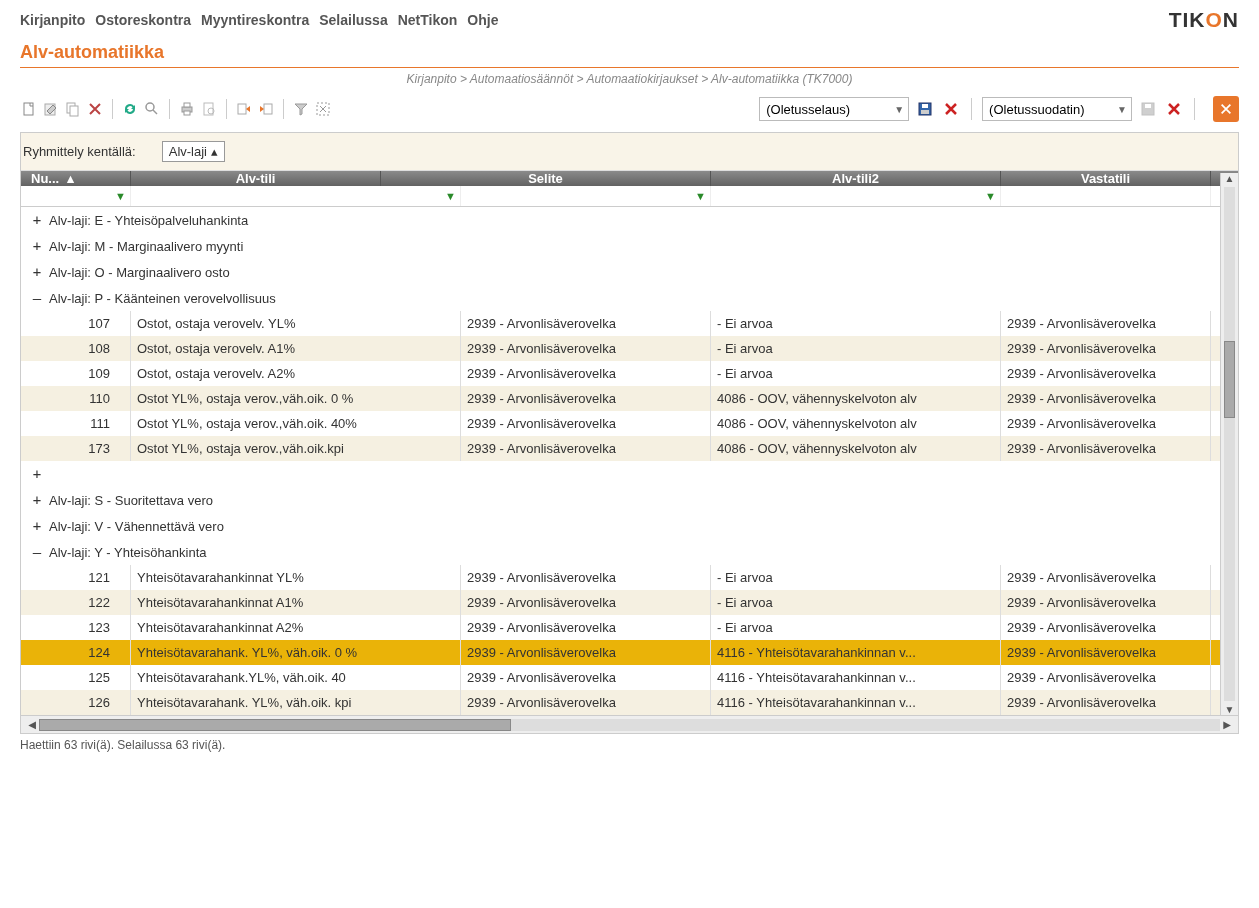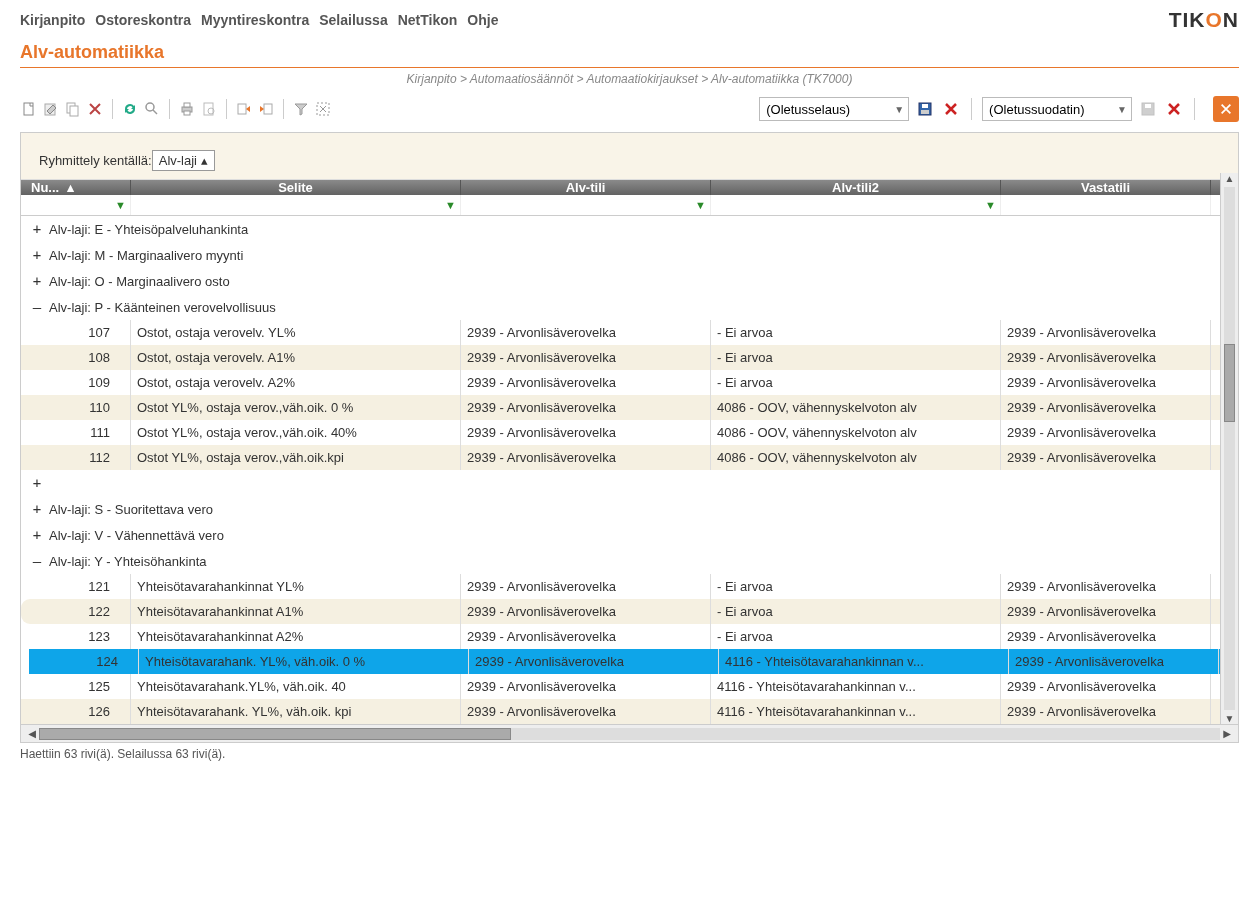--- a/index.html
+++ b/index.html
@@ -19,21 +19,21 @@
 .tbicon svg { width: 16px; height: 16px; }
 .spacer { flex: 1; }
 .dropdown { display: flex; align-items: center; border: 1px solid #bbb; height: 24px; background: #fff; }
 .dropdown input { border: none; padding: 2px 6px; font-size: 13px; width: 130px; outline: none; }
 .dropdown .ddarrow { padding: 0 4px; color: #666; font-size: 10px; cursor: pointer; }
 .iconbtn { width: 20px; height: 20px; cursor: pointer; display: inline-flex; align-items: center; justify-content: center; margin-left: 2px;}
 .iconbtn.save svg, .iconbtn.delete svg { width: 16px; height: 16px; }
 .closebtn { width: 26px; height: 26px; background: #E8762B; border-radius: 3px; display: inline-flex; align-items: center; justify-content: center; cursor: pointer; margin-left: 8px;}
 .closebtn svg { width: 14px; height: 14px; stroke: #fff; stroke-width: 2; }
 .gridwrap { margin: 6px 20px 0; border: 1px solid #ccc; background: #f9f4e8; position: relative; }
-.grouping { padding: 8px 18px; display: flex; align-items: center; gap: 0; background: #f9f4e8; border-bottom: 1px solid #ddd; margin-top: 9px; }
+.grouping { padding: 8px 2px; display: flex; align-items: center; gap: 26px; background: #f9f4e8; border-bottom: 1px solid #ddd; }
 .groupbox { display: inline-flex; align-items: center; border: 1px solid #999; background: #fff; padding: 2px 6px; font-size: 13px; gap: 4px; cursor: pointer;}
 .headerrow { display: flex; background: linear-gradient(#8a8a8a,#626262); color: #fff; font-size: 13px; font-weight: bold; }
 .headerrow .hcell { padding: 0 10px; border-right: 1px solid #555; display:flex; align-items:center; gap:8px; }
 .filterrow { display: flex; background: #fff; border-bottom: 1px solid #ccc; }
 .filterrow .fcell { padding: 4px; border-right: 1px solid #eee; display:flex; justify-content:flex-end; align-items:center; }
 .funnel { color: #2a8a2a; font-size: 11px; cursor:pointer; }
 .col-nu { width: 110px; }
 .col-selite { width: 330px; }
 .col-alvtili { width: 250px; }
 .col-alvtili2 { width: 290px; }
@@ -203,22 +203,22 @@
     <span class="groupbox">
         <span>Alv-laji</span>
         <span>▴</span>
       </span>
   </div>
   <div class="headerrow">
     <div class="hcell col-nu">
         <span>Nu...</span> 
         <span>▴</span>
       </div>
+    <div class="hcell col-alvtili" style="justify-content:center">Alv-tili</div>
     <div class="hcell col-selite" style="justify-content:center">Selite</div>
-    <div class="hcell col-alvtili" style="justify-content:center">Alv-tili</div>
     <div class="hcell col-alvtili2" style="justify-content:center">Alv-tili2</div>
     <div class="hcell col-vastatili" style="justify-content:center">Vastatili</div>
   </div>
   <div class="filterrow">
     <div class="fcell col-nu">
         <span class="funnel">▼</span>
       </div>
     <div class="fcell col-selite">
         <span class="funnel">▼</span>
       </div>
@@ -276,21 +276,21 @@
         <div class="dcell col-vastatili">2939 - Arvonlisäverovelka</div>
       </div>
       <div class="datarow">
         <div class="dcell col-nu">111</div>
         <div class="dcell col-selite">Ostot YL%, ostaja verov.,väh.oik. 40%</div>
         <div class="dcell col-alvtili">2939 - Arvonlisäverovelka</div>
         <div class="dcell col-alvtili2">4086 - OOV, vähennyskelvoton alv</div>
         <div class="dcell col-vastatili">2939 - Arvonlisäverovelka</div>
       </div>
       <div class="datarow" style="background: rgb(245, 240, 225);">
-        <div class="dcell col-nu">112</div>
+        <div class="dcell col-nu">173</div>
         <div class="dcell col-selite">Ostot YL%, ostaja verov.,väh.oik.kpi</div>
         <div class="dcell col-alvtili">2939 - Arvonlisäverovelka</div>
         <div class="dcell col-alvtili2">4086 - OOV, vähennyskelvoton alv</div>
         <div class="dcell col-vastatili">2939 - Arvonlisäverovelka</div>
       </div>
       <div class="grouprow">
         <span class="expicon">+</span>
       </div>
       <div class="grouprow">
         <span class="expicon">+</span>
@@ -304,35 +304,35 @@
         <span class="expicon">–</span>
         <span>Alv-laji: Y  -  Yhteisöhankinta</span>
       </div>
       <div class="datarow">
         <div class="dcell col-nu">121</div>
         <div class="dcell col-selite">Yhteisötavarahankinnat YL%</div>
         <div class="dcell col-alvtili">2939 - Arvonlisäverovelka</div>
         <div class="dcell col-alvtili2">  -  Ei arvoa</div>
         <div class="dcell col-vastatili">2939 - Arvonlisäverovelka</div>
       </div>
-      <div class="datarow" style="background: rgb(245, 240, 225); border-radius: 9px;">
+      <div class="datarow" style="background: rgb(245, 240, 225);">
         <div class="dcell col-nu">122</div>
         <div class="dcell col-selite">Yhteisötavarahankinnat A1%</div>
         <div class="dcell col-alvtili">2939 - Arvonlisäverovelka</div>
         <div class="dcell col-alvtili2">  -  Ei arvoa</div>
         <div class="dcell col-vastatili">2939 - Arvonlisäverovelka</div>
       </div>
       <div class="datarow">
         <div class="dcell col-nu">123</div>
         <div class="dcell col-selite">Yhteisötavarahankinnat A2%</div>
         <div class="dcell col-alvtili">2939 - Arvonlisäverovelka</div>
         <div class="dcell col-alvtili2">  -  Ei arvoa</div>
         <div class="dcell col-vastatili">2939 - Arvonlisäverovelka</div>
       </div>
-      <div class="datarow" style="background: #0ea5e9; margin-left: 8px;">
+      <div class="datarow" style="background: #eab308;">
         <div class="dcell col-nu">124</div>
         <div class="dcell col-selite">Yhteisötavarahank. YL%, väh.oik. 0 %</div>
         <div class="dcell col-alvtili">2939 - Arvonlisäverovelka</div>
         <div class="dcell col-alvtili2">4116 - Yhteisötavarahankinnan v...</div>
         <div class="dcell col-vastatili">2939 - Arvonlisäverovelka</div>
       </div>
       <div class="datarow">
         <div class="dcell col-nu">125</div>
         <div class="dcell col-selite">Yhteisötavarahank.YL%, väh.oik. 40</div>
         <div class="dcell col-alvtili">2939 - Arvonlisäverovelka</div>

